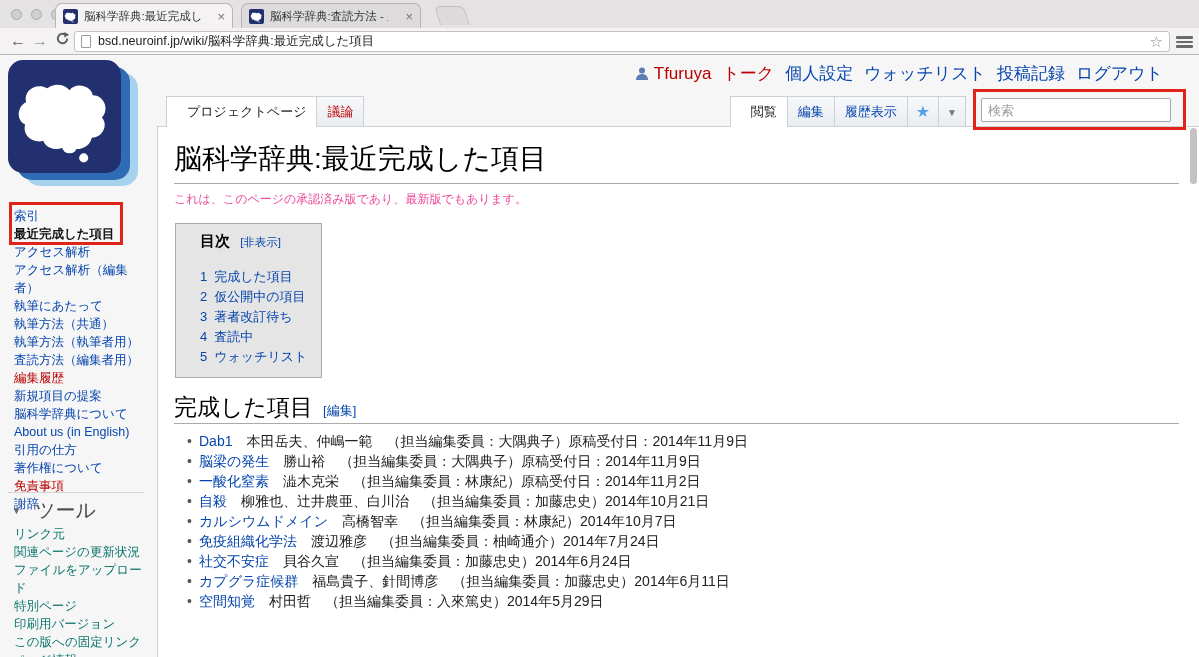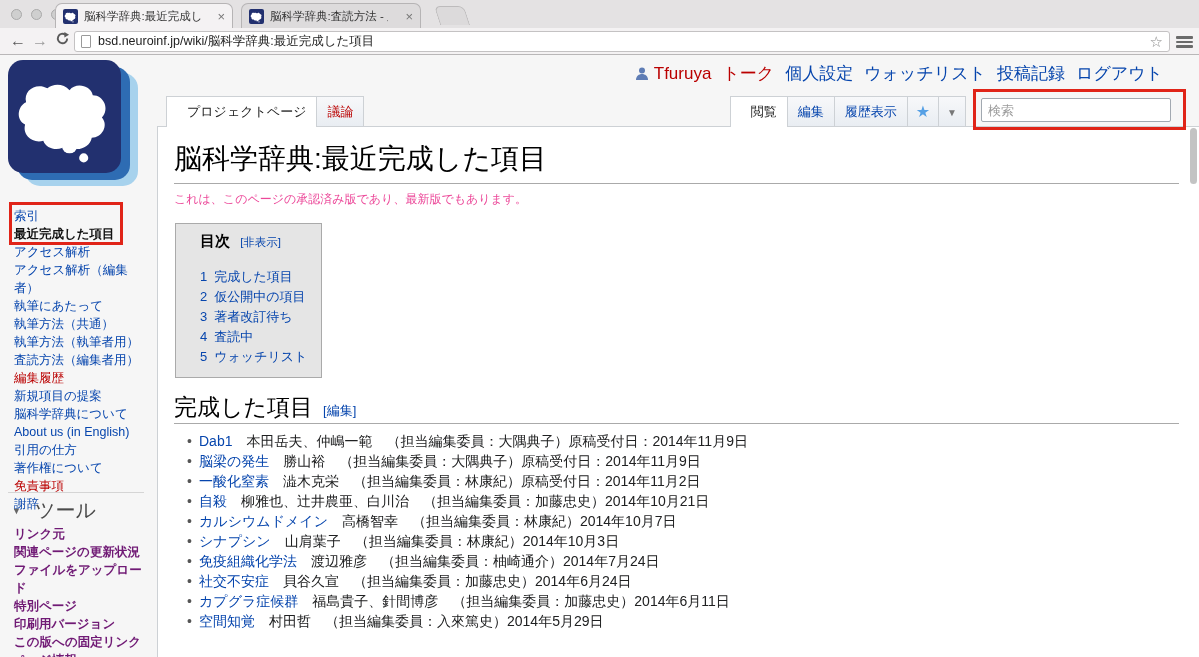--- a/index.html
+++ b/index.html
@@ -78,21 +78,21 @@
   .nav li { font-size:12.5px; line-height:18px; }
   .nav a { color:#0645ad; }
   .nav a.redlink { color:#ba0000; }
   .nav a.current { color:#111; font-weight:bold; }
   .sb-divider { position:absolute; left:8px; top:437px; width:136px; border-top:1px solid #d5d5d5; }
   .tools-header { position:absolute; left:12px; top:442px; display:flex; align-items:center; }
   .tools-header .tri { font-size:9px; color:#666; margin-right:14px; }
   .tools-header .lbl { font-size:20px; color:#4a4a4a; }
   .tools { position:absolute; left:14px; top:470px; width:134px; list-style:none; }
   .tools li { font-size:12.5px; line-height:18px; }
-  .tools a { color:#701a75;font-weight:bold; }
+  .tools a { color:#0f766e; }
 
   
   h1.firstHeading { font-size:28px; font-weight:normal; color:#000; padding-bottom:5px; border-bottom:1px solid #aaa; }
   .approved-note { margin-top:7px; font-size:12px; color:#ec4899; }
   .toc { display:inline-block; margin-top:15px; margin-left:1px; background:#e5e5e5; border:1px solid #aaa; padding:8px 14px 10px 24px; }
   .toc .toctitle { font-size:15px; }
   .toc .toctitle b { color:#000; }
   .toc .toctoggle { font-size:11.5px; color:#0645ad; margin-left:6px; }
   .toc ul { list-style:none; margin-top:16px; }
   .toc li { font-size:13px; line-height:20px; }
@@ -300,21 +300,20 @@
         <li><a>Dab1</a><span>　本田岳夫、仲嶋一範　（担当編集委員：大隅典子）原稿受付日：2014年11月9日</span></li>
 
         <li><a>脳梁の発生</a><span>　勝山裕　（担当編集委員：大隅典子）原稿受付日：2014年11月9日</span></li>
 
         <li><a>一酸化窒素</a><span>　澁木克栄　（担当編集委員：林康紀）原稿受付日：2014年11月2日</span></li>
 
         <li><a>自殺</a><span>　柳雅也、辻井農亜、白川治　（担当編集委員：加藤忠史）2014年10月21日</span></li>
 
         <li><a>カルシウムドメイン</a><span>　高橋智幸　（担当編集委員：林康紀）2014年10月7日</span></li>
 
-        <li><a>シナプシン</a><span>　山肩葉子　（担当編集委員：林康紀）2014年10月3日</span></li>
 
         <li><a>免疫組織化学法</a><span>　渡辺雅彦　（担当編集委員：柚崎通介）2014年7月24日</span></li>
 
         <li><a>社交不安症</a><span>　貝谷久宣　（担当編集委員：加藤忠史）2014年6月24日</span></li>
 
 
         <li><a>カプグラ症候群</a><span>　福島貴子、針間博彦　（担当編集委員：加藤忠史）2014年6月11日</span></li>
 
 
         <li><a>空間知覚</a><span>　村田哲　（担当編集委員：入來篤史）2014年5月29日</span></li>

